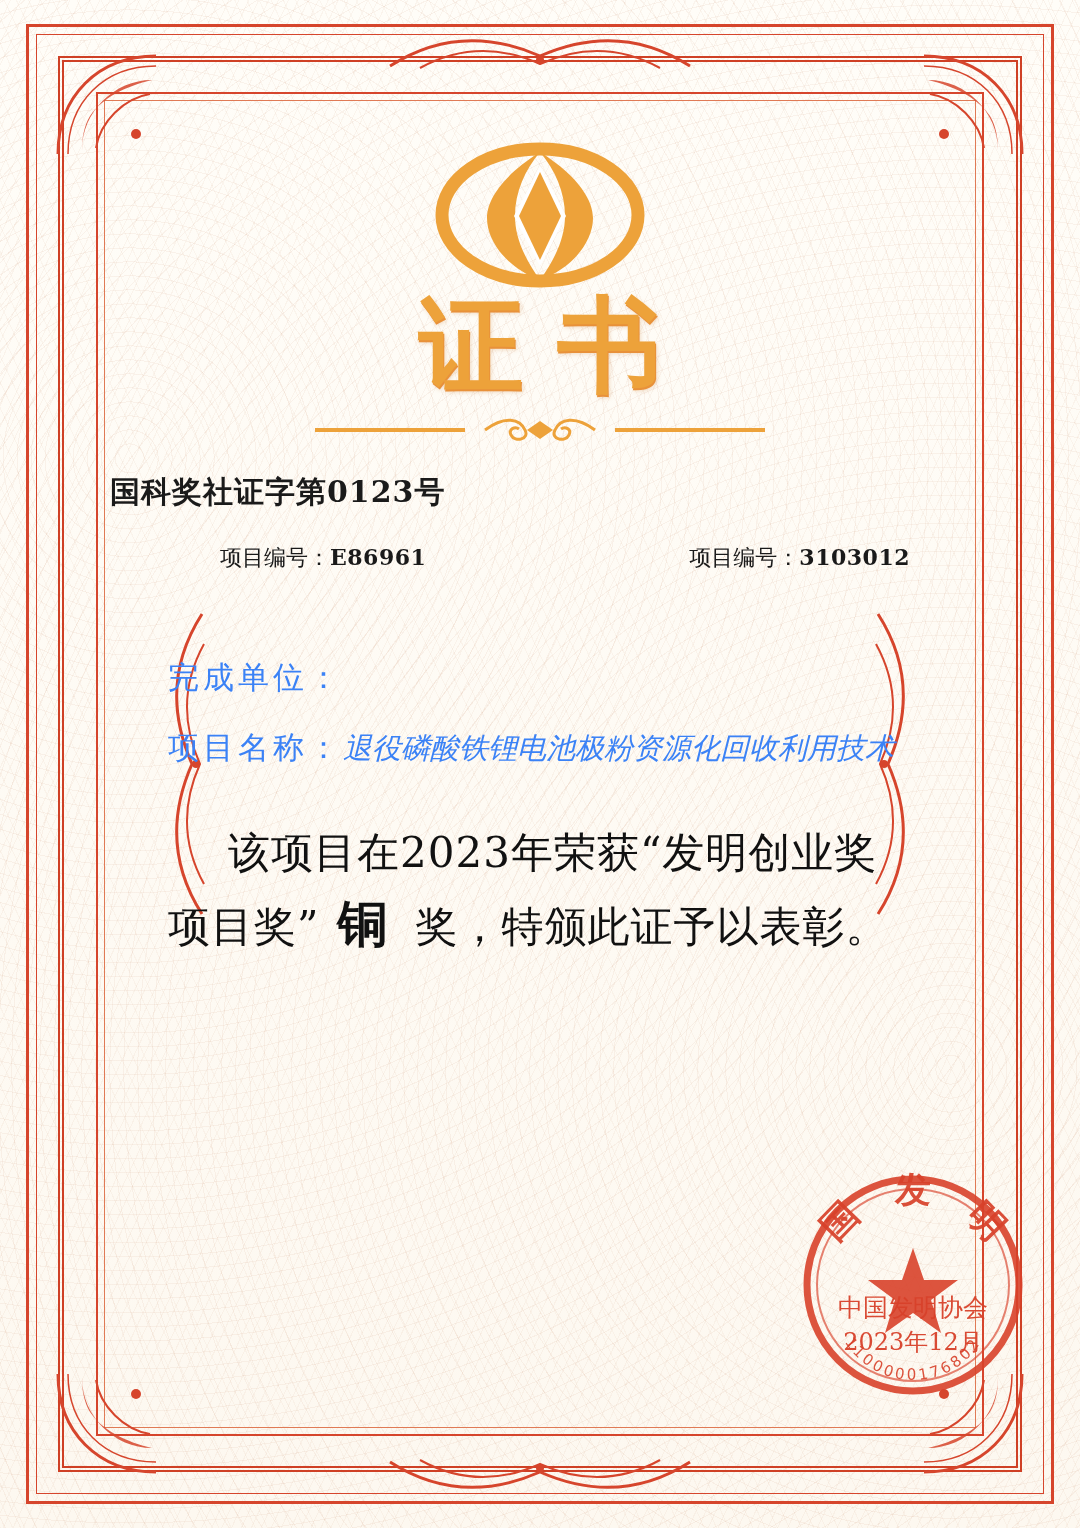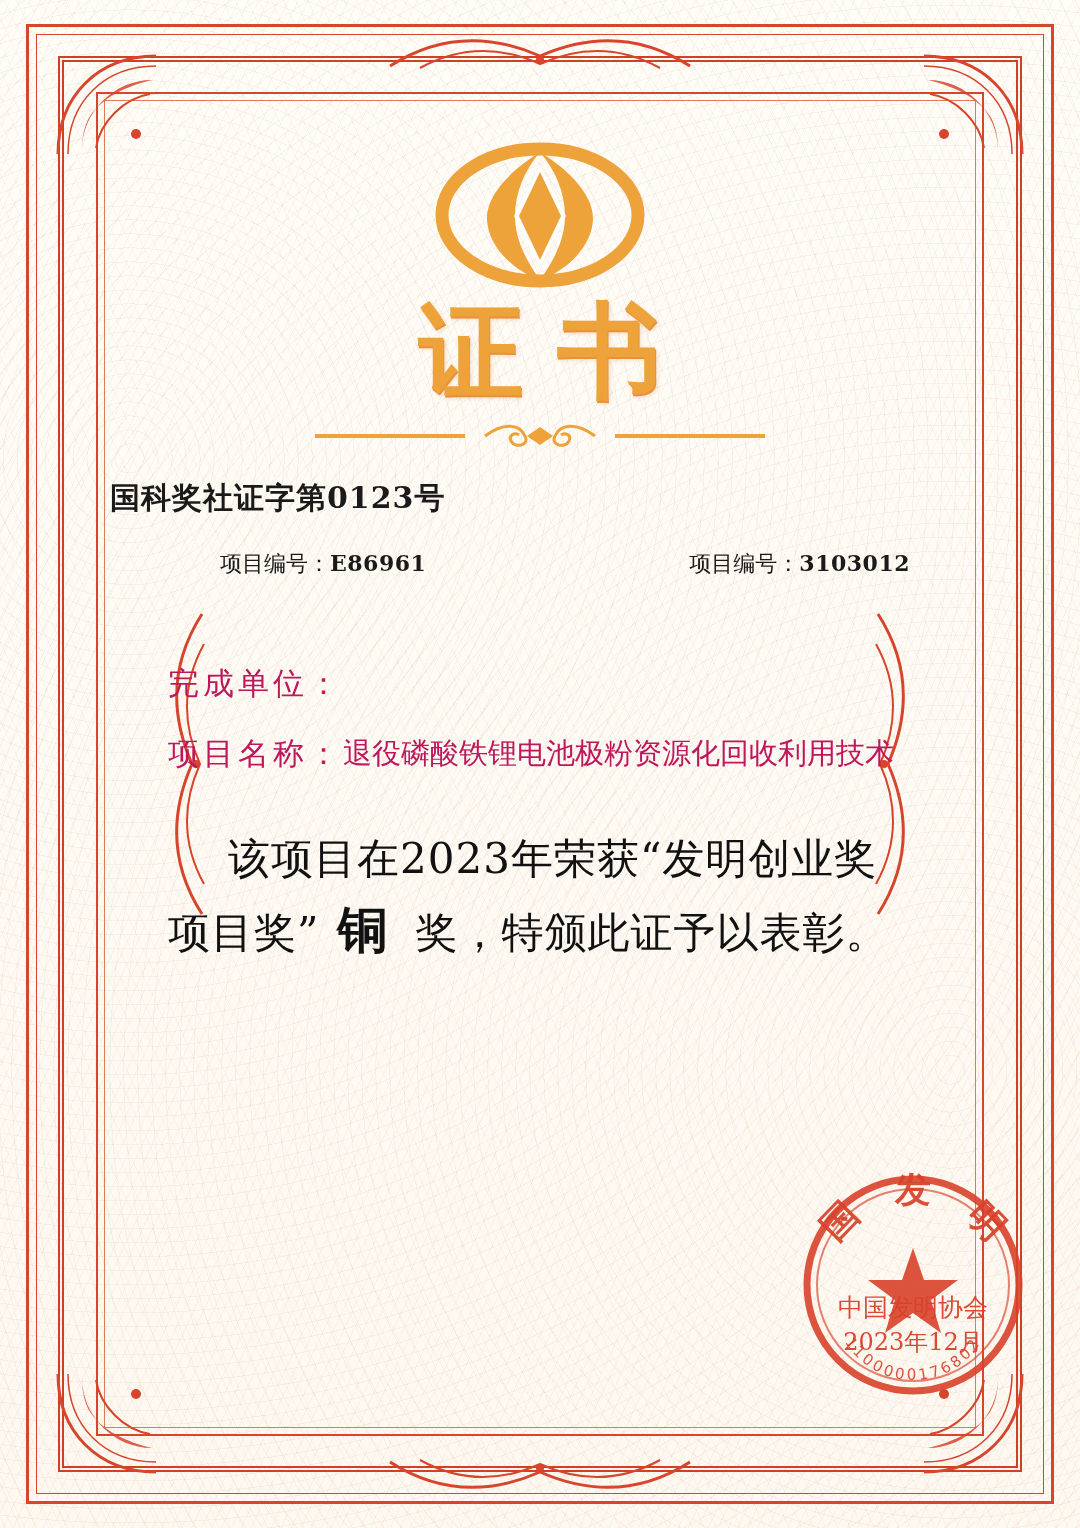--- a/index.html
+++ b/index.html
@@ -67,21 +67,20 @@
     left:110px;right:110px;top:108px;bottom:108px;
   }
 
   .emblem{
     width:210px;height:150px;margin:32px auto 0 auto;
     display:block;
   }
 
   .cert-title{
     text-align:center;
-    margin-top:6px;
     font-family:"DejaVu Serif", serif;
     font-weight:700;
     font-size:104px;
     letter-spacing:34px;
     color:#eda23a;
     text-shadow:1px 2px 0 #e8913a, 2px 3px 4px rgba(200,120,40,.25);
     line-height:1.05;
     text-indent:34px;
   }
 
@@ -110,36 +109,36 @@
     font-family:"DejaVu Serif", serif;
   }
   .id-row .label{font-weight:400;margin-left:48px;}
   .id-row .value{font-weight:700;letter-spacing:.5px;}
 
   .fields{
     margin-top:84px;
     padding:0 56px 0 58px;
   }
   .field-line{
-    display:flex;align-items:center;
+    display:flex;align-items:flex-end;
     font-size:31px;
-    color:#be185d;
+    color:#3b82f6;
     margin-bottom:28px;
     font-family:"DejaVu Serif", serif;
   }
   .field-label{
     letter-spacing:4px;
     white-space:nowrap;
     font-weight:500;
   }
   .field-value{
     letter-spacing:0px;
     font-weight:500;
   }
-  .field-value.small{font-size:29px;}
+  .field-value.small{font-size:29px;font-style:italic;}
 
   .statement{
     margin-top:51px;
     padding:0 48px 0 58px;
     font-size:42px;
     line-height:1.55;
     color:#111;
     font-family:"DejaVu Serif", serif;
     letter-spacing:1px;
   }

